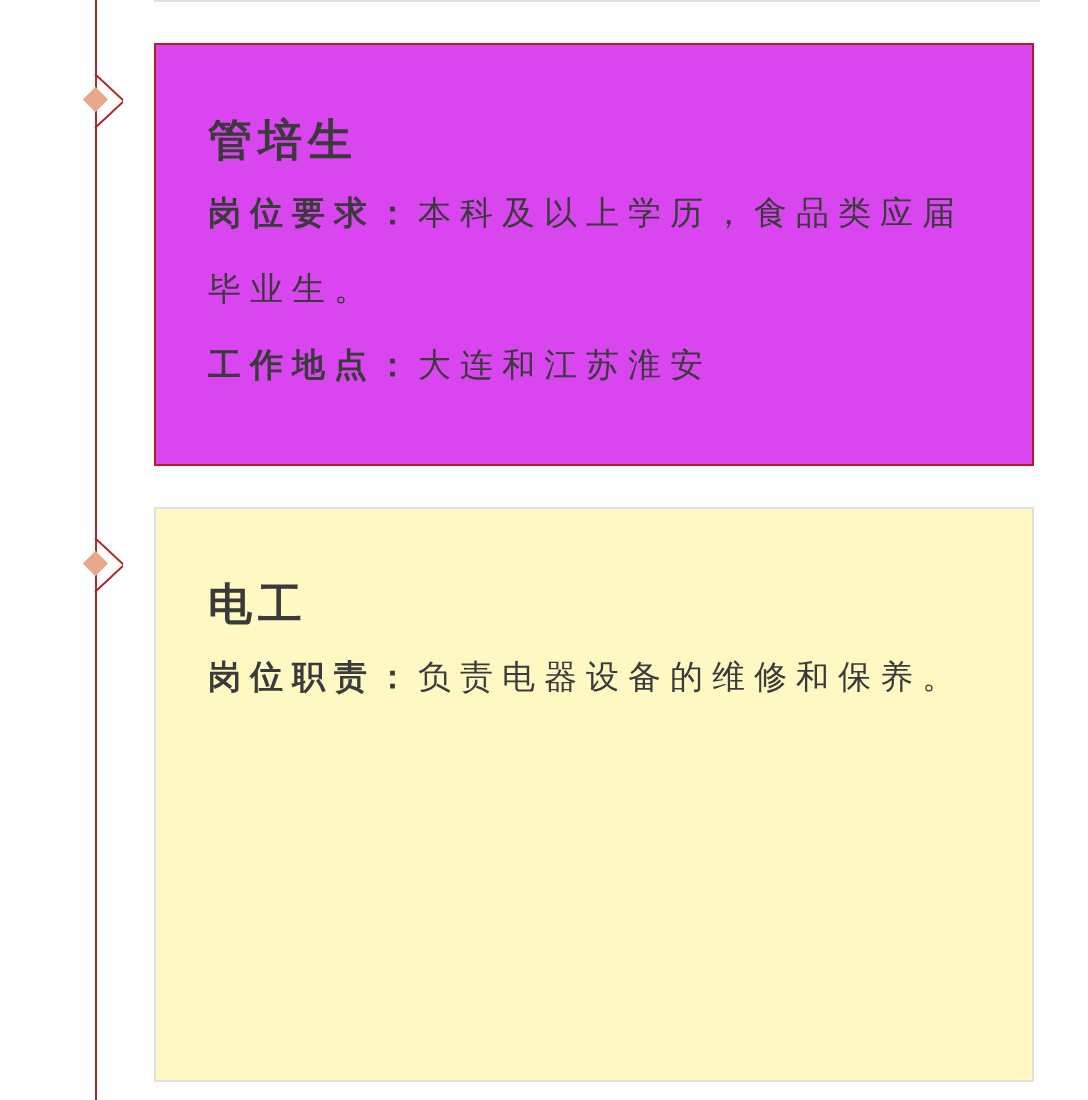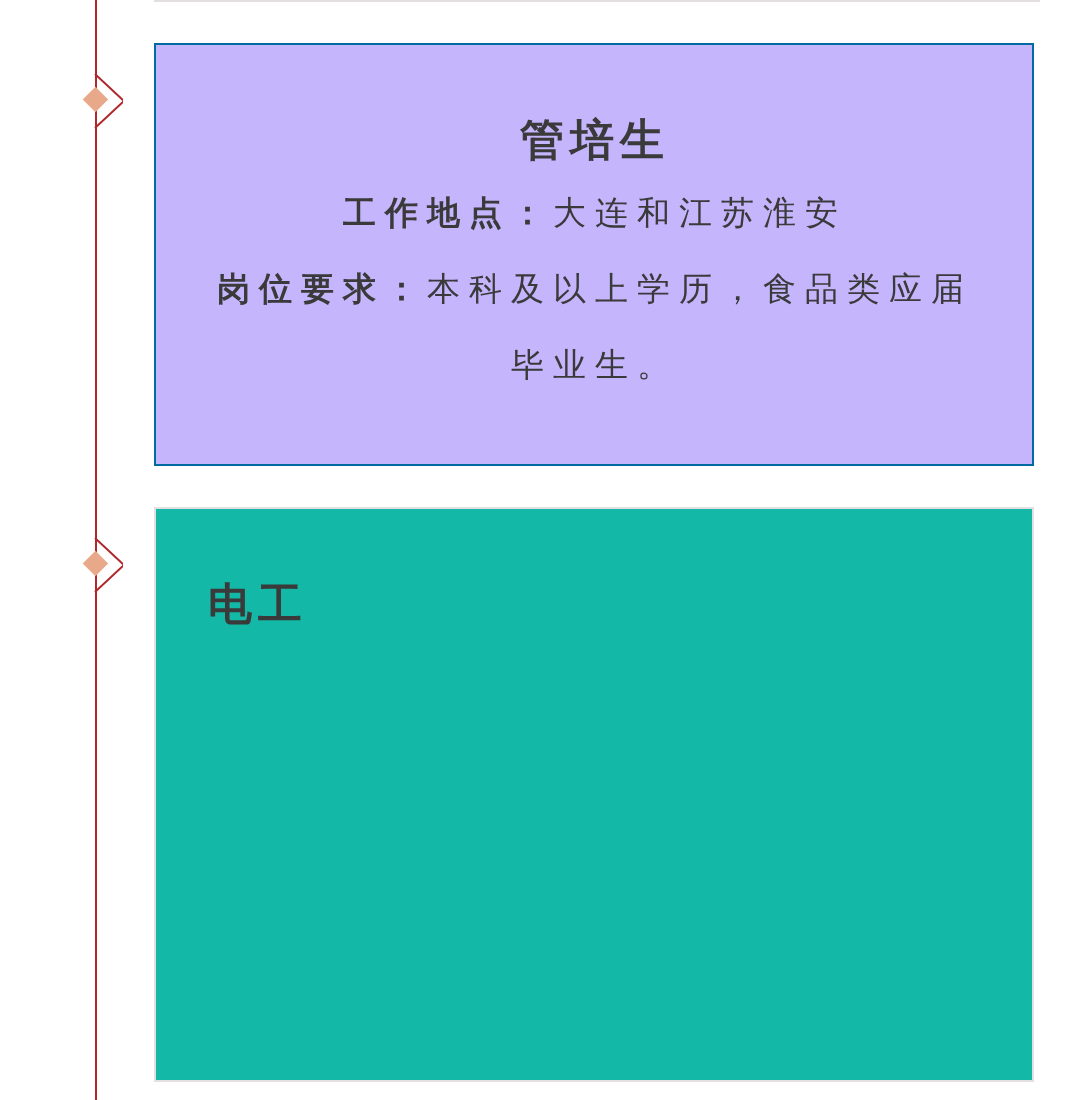--- a/index.html
+++ b/index.html
@@ -20,22 +20,22 @@
     position: absolute; left: 0; top: 0; width: 54px; height: 54px;
   }
   .card-prev {
     position: absolute; left: 154px; top: -10px; width: 882px; height: 10px;
     border: 2px solid #e3dfe0; border-top: none; background: #fff;
   }
   .card {
     position: absolute; left: 154px; width: 880px;
     box-sizing: border-box; padding: 60px 50px 0 52px;
   }
-  .card.blue { top: 43px; height: 423px; background: #c4b5fd; border: 2px solid #0369a1; text-align: center; }
-  .card.peach { top: 507px; height: 575px; background: #14b8a6; border: 2px solid #e4dfe0; }
+  .card.blue { top: 43px; height: 423px; background: #d946ef; border: 2px solid #b91c1c; }
+  .card.peach { top: 507px; height: 575px; background: #fef9c3; border: 2px solid #e4dfe0; }
   .card-title {
     font-size: 44px; font-weight: bold; letter-spacing: 6px; color: #3a3a3a;
     line-height: 70px; margin: 0 0 0 0;
   }
   .para {
     font-size: 33px; line-height: 76px; letter-spacing: 9px; color: #3a3a3a;
     margin: 0;
   }
   .para .label { font-weight: bold; }
 </style>
@@ -56,22 +56,25 @@
 <div class="node" style="top:538px;">
   <svg class="chev" viewBox="0 0 54 54">
     <polyline points="26,0 55,27 26,54" fill="none" stroke="#b0282c" stroke-width="2"></polyline>
     <rect x="16" y="16" width="18" height="18" fill="#e8a98a" transform="rotate(45 25 27)"></rect>
   </svg>
 </div>
 
 <div class="card blue">
   <h2 class="card-title">管培生</h2>
   <p class="para">
-    <span class="label">工作地点：</span><span>大连和江苏淮安</span>
+    <span class="label">岗位要求：</span><span>本科及以上学历，食品类应届毕业生。</span>
   </p>
   <p class="para">
-    <span class="label">岗位要求：</span><span>本科及以上学历，食品类应届毕业生。</span>
+    <span class="label">工作地点：</span><span>大连和江苏淮安</span>
   </p>
 </div>
 
 <div class="card peach">
   <h2 class="card-title">电工</h2>
+  <p class="para">
+    <span class="label">岗位职责：</span><span>负责电器设备的维修和保养。</span>
+  </p>
 </div>
 
 </body></html>

